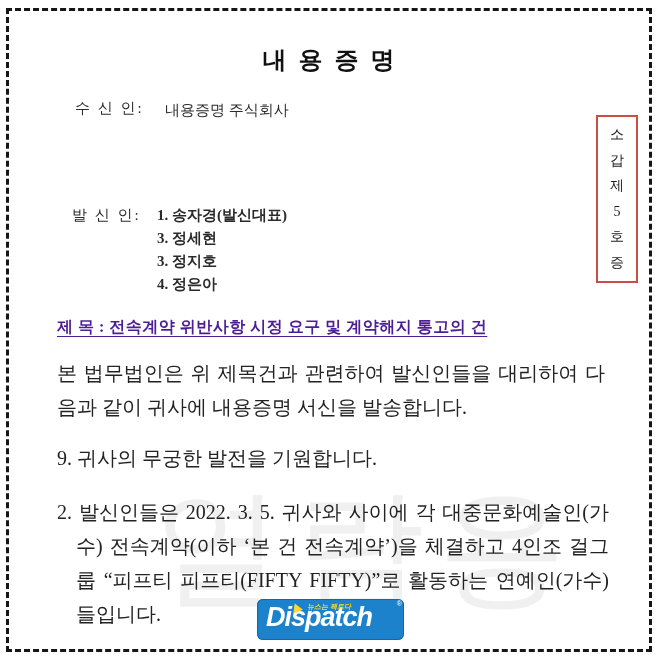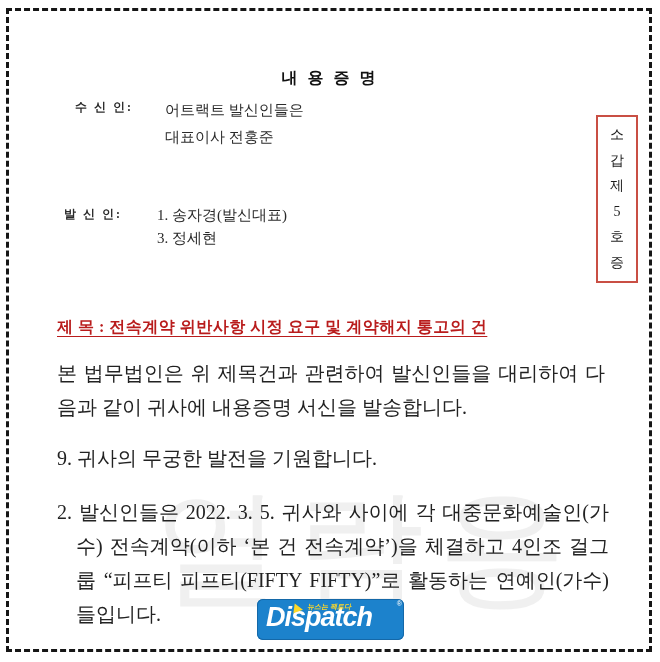--- a/index.html
+++ b/index.html
@@ -7,40 +7,40 @@
     width:660px;height:662px;position:relative;background:#ffffff;
     font-family:"Liberation Serif","DejaVu Serif",serif;
     color:#222;overflow:hidden;
   }
   .frame{
     position:absolute;left:6px;top:8px;width:646px;height:644px;
     box-sizing:border-box;border:3px dashed #161616;background:transparent;
   }
   .doc-title{
     position:absolute;top:44px;left:0;width:660px;text-align:center;
-    font-size:16px;font-weight:bold;color:#111;letter-spacing:3px;z-index:2;margin-top:24px;
+    font-size:24px;font-weight:bold;color:#111;letter-spacing:3px;z-index:2;
   }
   .addr-label{
-    position:absolute;font-size:12px;color:#2a2a2a;letter-spacing:2px;z-index:2;font-weight:bold;
+    position:absolute;font-size:15px;color:#2a2a2a;letter-spacing:2px;z-index:2;
   }
   .recipient-label{left:75px;top:99px;}
-  .sender-label{left:64px;top:206px;}
+  .sender-label{left:72px;top:206px;}
   .recipient-lines{
     position:absolute;left:165px;top:97px;font-size:15px;line-height:27px;color:#2a2a2a;z-index:2;
   }
   .sender-lines{
-    position:absolute;left:157px;top:204px;font-size:15px;line-height:23px;color:#2a2a2a;z-index:2;
+    position:absolute;left:157px;top:204px;font-size:15px;line-height:23px;color:#2a2a2a;z-index:2;font-weight:bold;
   }
   .blur-box{
     display:inline-block;width:160px;height:13px;margin:0 6px;vertical-align:middle;
     background:#b9b9b9;border-radius:2px;filter:blur(2px);opacity:.65;
   }
   .subject{
     position:absolute;left:57px;top:317px;width:550px;z-index:2;
-    font-size:16px;font-weight:bold;color:#b91c1c;letter-spacing:.5px;
+    font-size:16px;font-weight:bold;color:#4c1d95;letter-spacing:.5px;
     text-decoration:underline;text-underline-offset:4px;
   }
   .para{
     position:absolute;left:57px;width:548px;z-index:2;
     font-size:20px;line-height:34px;color:#222;
     text-align:justify;word-break:break-all;
   }
   .intro{top:356px;}
   .item1{top:441px;}
   .item2{top:495px;padding-left:19px;text-indent:-19px;box-sizing:border-box;width:552px;}
@@ -83,28 +83,29 @@
 <body>
 
 <div class="frame"></div>
 
 <div class="watermark">열람용</div>
 
 <div class="doc-title">내 용 증 명</div>
 
 <span class="addr-label recipient-label">수 신 인:</span>
 <div class="recipient-lines">
-  <div>어트랙트 발신인들은</div>
-  <div>대표이사 전홍준</div>
+  <div>내용증명 주식회사</div>
 </div>
 
 <span class="addr-label sender-label">발 신 인:</span>
 <div class="sender-lines">
   <div>1. 송자경(발신대표)</div>
   <div>3. 정세현</div>
+  <div>3. 정지호</div>
+  <div>4. 정은아</div>
 </div>
 
 <div class="subject">제  목 : 전속계약 위반사항 시정 요구 및 계약해지 통고의 건</div>
 
 <div class="para intro">본 법무법인은 위 제목건과 관련하여 발신인들을 대리하여 다음과 같이 귀사에 내용증명 서신을 발송합니다.</div>
 <div class="para item1">9. 귀사의 무궁한 발전을 기원합니다.</div>
 <div class="para item2">2. 발신인들은 2022. 3. 5. 귀사와 사이에 각 대중문화예술인(가수) 전속계약(이하 ‘본 건 전속계약’)을 체결하고 4인조 걸그룹 “피프티 피프티(FIFTY FIFTY)”로 활동하는 연예인(가수)들입니다.</div>
 
 <div class="stamp">
   <span>소</span>

